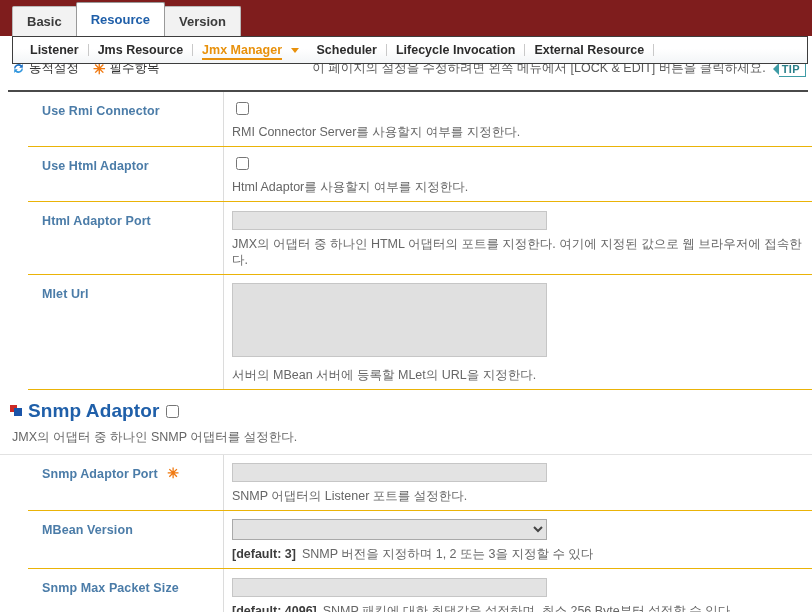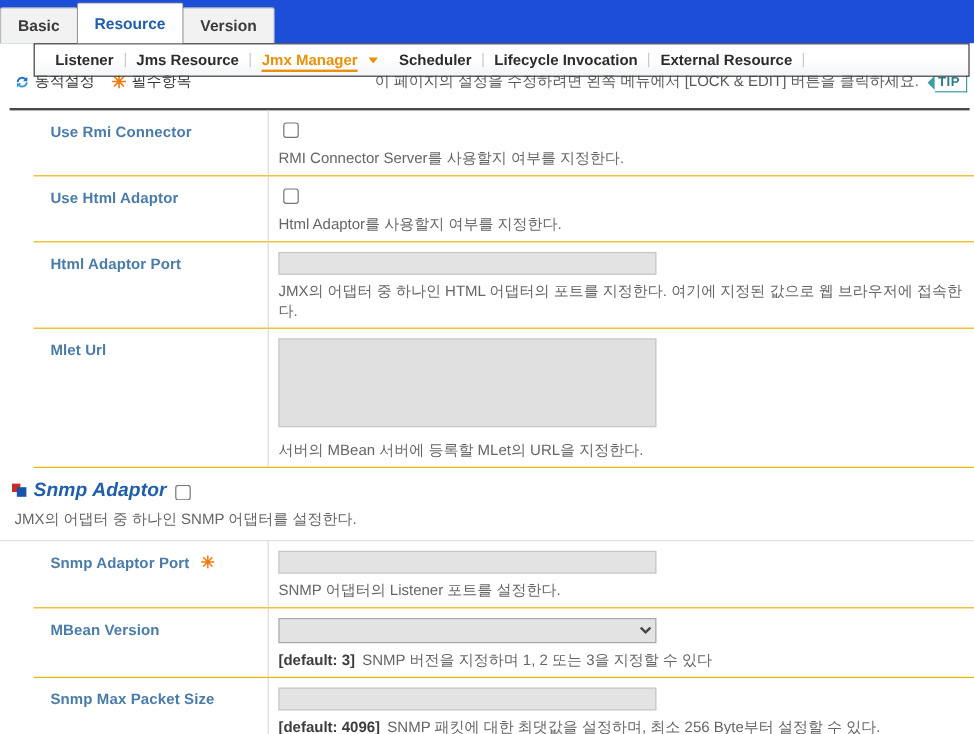--- a/index.html
+++ b/index.html
@@ -8,24 +8,24 @@
     background: #ffffff;
     font-family: "Liberation Sans", sans-serif;
     overflow: hidden;
   }
   * { box-sizing: border-box; }
 
   
   .tabstrip {
     position: relative;
     height: 36px;
-    padding-left: 0;
+    padding-left: 12px;
     display: flex;
     align-items: flex-end;
-    background: #1d4ed8;
+    background: #7f1d1d;
   }
   .tab {
     height: 30px;
     min-width: 62px;
     padding: 0 14px;
     margin-right: -1px;
     display: flex; align-items: center; justify-content: center;
     border: 1px solid #b9b9b9;
     border-bottom: none;
     background: #f2f2f2;
@@ -39,21 +39,21 @@
     color: #1f5fa9;
     height: 34px;
     border-color: #999999;
     position: relative;
     z-index: 3;
   }
 
   
   .subtabbar {
     height: 28px;
-    margin: 0 4px 0 28px;
+    margin: 0 4px 0 12px;
     border: 1px solid #3d3d3d;
     background: linear-gradient(to bottom, #ffffff 0%, #ffffff 45%, #f3f5f7 100%);
     display: flex;
     align-items: center;
     padding-left: 8px;
     position: relative;
     z-index: 1;
   }
   .subtab {
     font-size: 12.5px;
@@ -224,25 +224,24 @@
   }
   .ic-group .sq-red {
     position: absolute; left: 0; top: 0;
     width: 7px; height: 7px; background: #cc2a25;
   }
   .ic-group .sq-blue {
     position: absolute; left: 4px; top: 3px;
     width: 8px; height: 8px; background: #1a54a8;
   }
   .grouptitle {
-    font-size: 16px;
+    font-size: 19px;
     font-weight: bold;
     color: #1f5fa9;
     letter-spacing: .1px;
-    font-style: italic;
   }
   .group .cb { margin-left: 7px; }
   .groupdesc {
     font-size: 12.5px;
     color: #666666;
     margin: 7px 0 2px 2px;
   }
 </style>
 </head>
 <body>

